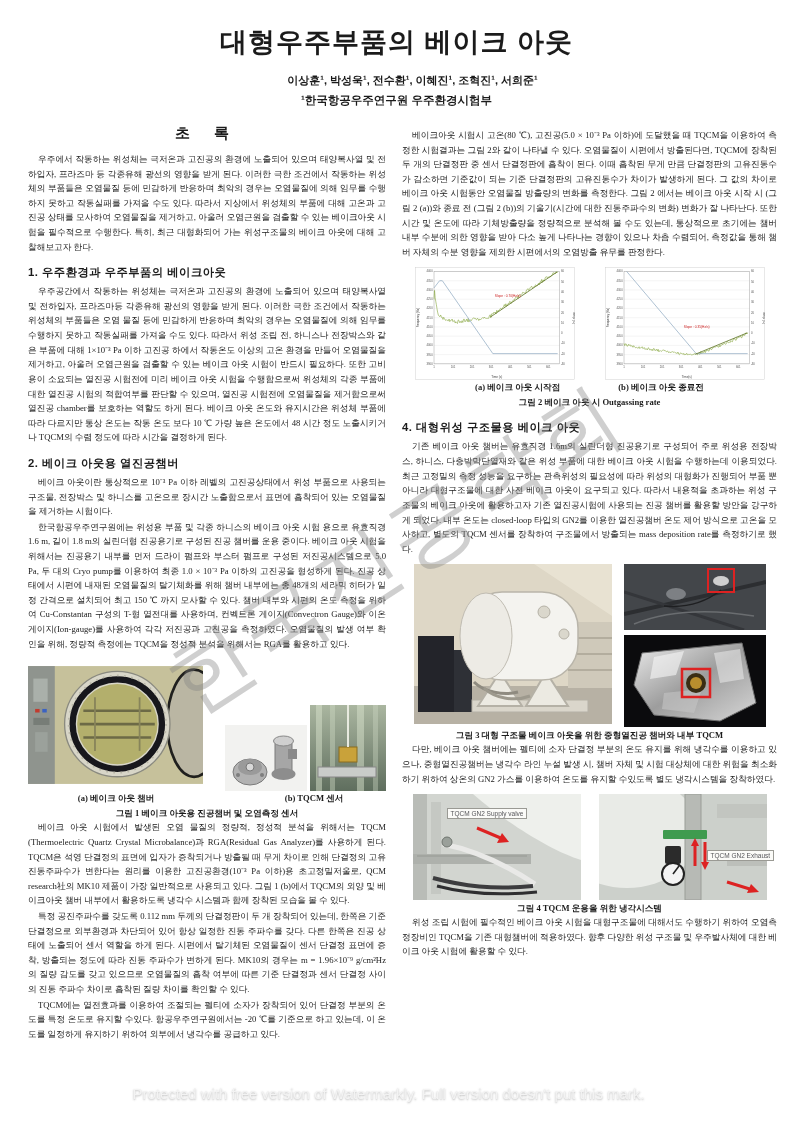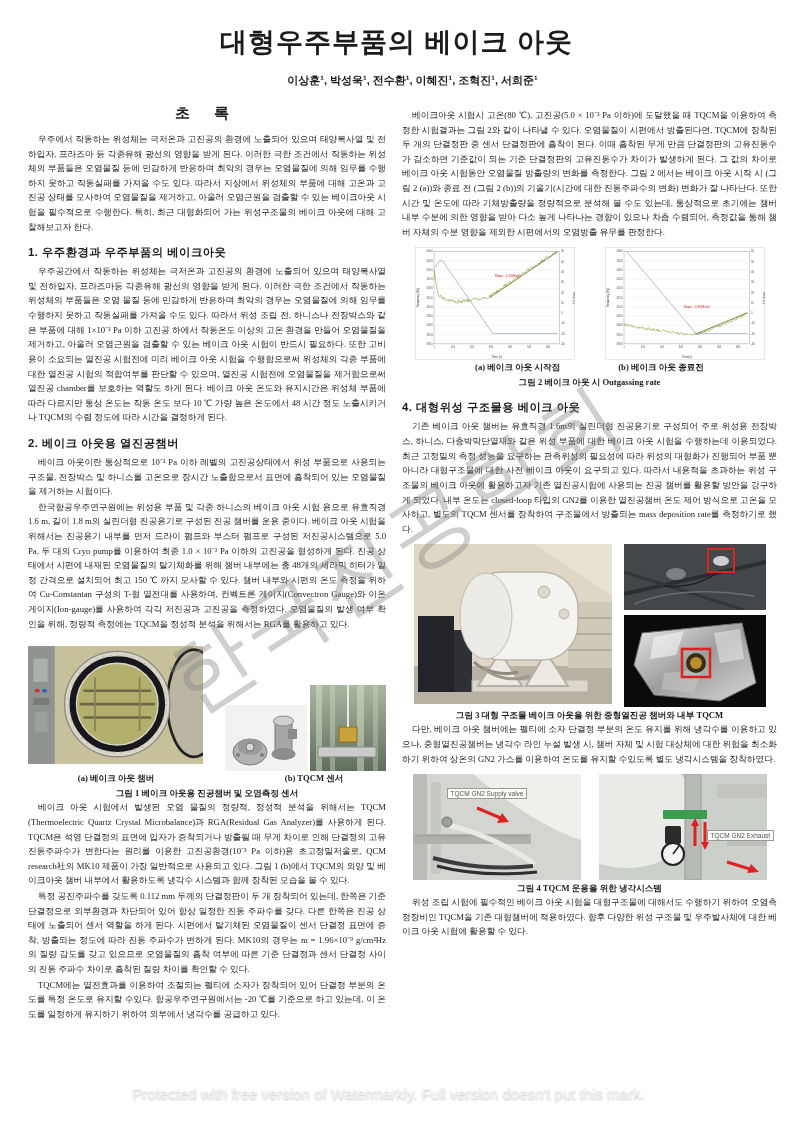--- a/index.html
+++ b/index.html
@@ -45,20 +45,21 @@
 </head>
 <body>
 
 <div class="page">
 
   <div class="wm-diag">한국진공학회</div>
 
   <div class="header">
     <div class="title">대형우주부품의 베이크 아웃</div>
     <div class="authors">이상훈¹, 박성욱¹, 전수환¹, 이혜진¹, 조혁진¹, 서희준¹</div>
+    <div class="affiliation">¹한국항공우주연구원 우주환경시험부</div>
   </div>
 
   <div class="columns">
 
     <div class="col-left">
       <div class="abs-head">초 록</div>
       <p class="body">우주에서 작동하는 위성체는 극저온과 고진공의 환경에 노출되어 있으며 태양복사열 및 전하입자, 프라즈마 등 각종유해 광선의 영향을 받게 된다. 이러한 극한 조건에서 작동하는 위성체의 부품들은 오염물질 등에 민감하게 반응하며 최악의 경우는 오염물질에 의해 임무를 수행하지 못하고 작동실패를 가져올 수도 있다. 따라서 지상에서 위성체의 부품에 대해 고온과 고진공 상태를 모사하여 오염물질을 제거하고, 아울러 오염근원을 검출할 수 있는 베이크아웃 시험을 필수적으로 수행한다. 특히, 최근 대형화되어 가는 위성구조물의 베이크 아웃에 대해 고찰해보고자 한다.</p>
 
       <h3 class="sec">1. 우주환경과 우주부품의 베이크아웃</h3>
       <p class="body">우주공간에서 작동하는 위성체는 극저온과 고진공의 환경에 노출되어 있으며 태양복사열 및 전하입자, 프라즈마등 각종유해 광선의 영향을 받게 된다. 이러한 극한 조건에서 작동하는 위성체의 부품들은 오염 물질 등에 민감하게 반응하며 최악의 경우는 오염물질에 의해 임무를 수행하지 못하고 작동실패를 가져올 수도 있다. 따라서 위성 조립 전, 하니스나 전장박스와 같은 부품에 대해 1×10⁻³ Pa 이하 고진공 하에서 작동온도 이상의 고온 환경을 만들어 오염물질을 제거하고, 아울러 오염근원을 검출할 수 있는 베이크 아웃 시험이 반드시 필요하다. 또한 고비용이 소요되는 열진공 시험전에 미리 베이크 아웃 시험을 수행함으로써 위성체의 각종 부품에 대한 열진공 시험의 적합여부를 판단할 수 있으며, 열진공 시험전에 오염물질을 제거함으로써 열진공 chamber를 보호하는 역할도 하게 된다. 베이크 아웃 온도와 유지시간은 위성체 부품에 따라 다르지만 통상 온도는 작동 온도 보다 10 ℃ 가량 높은 온도에서 48 시간 정도 노출시키거나 TQCM의 수렴 정도에 따라 시간을 결정하게 된다.</p>

